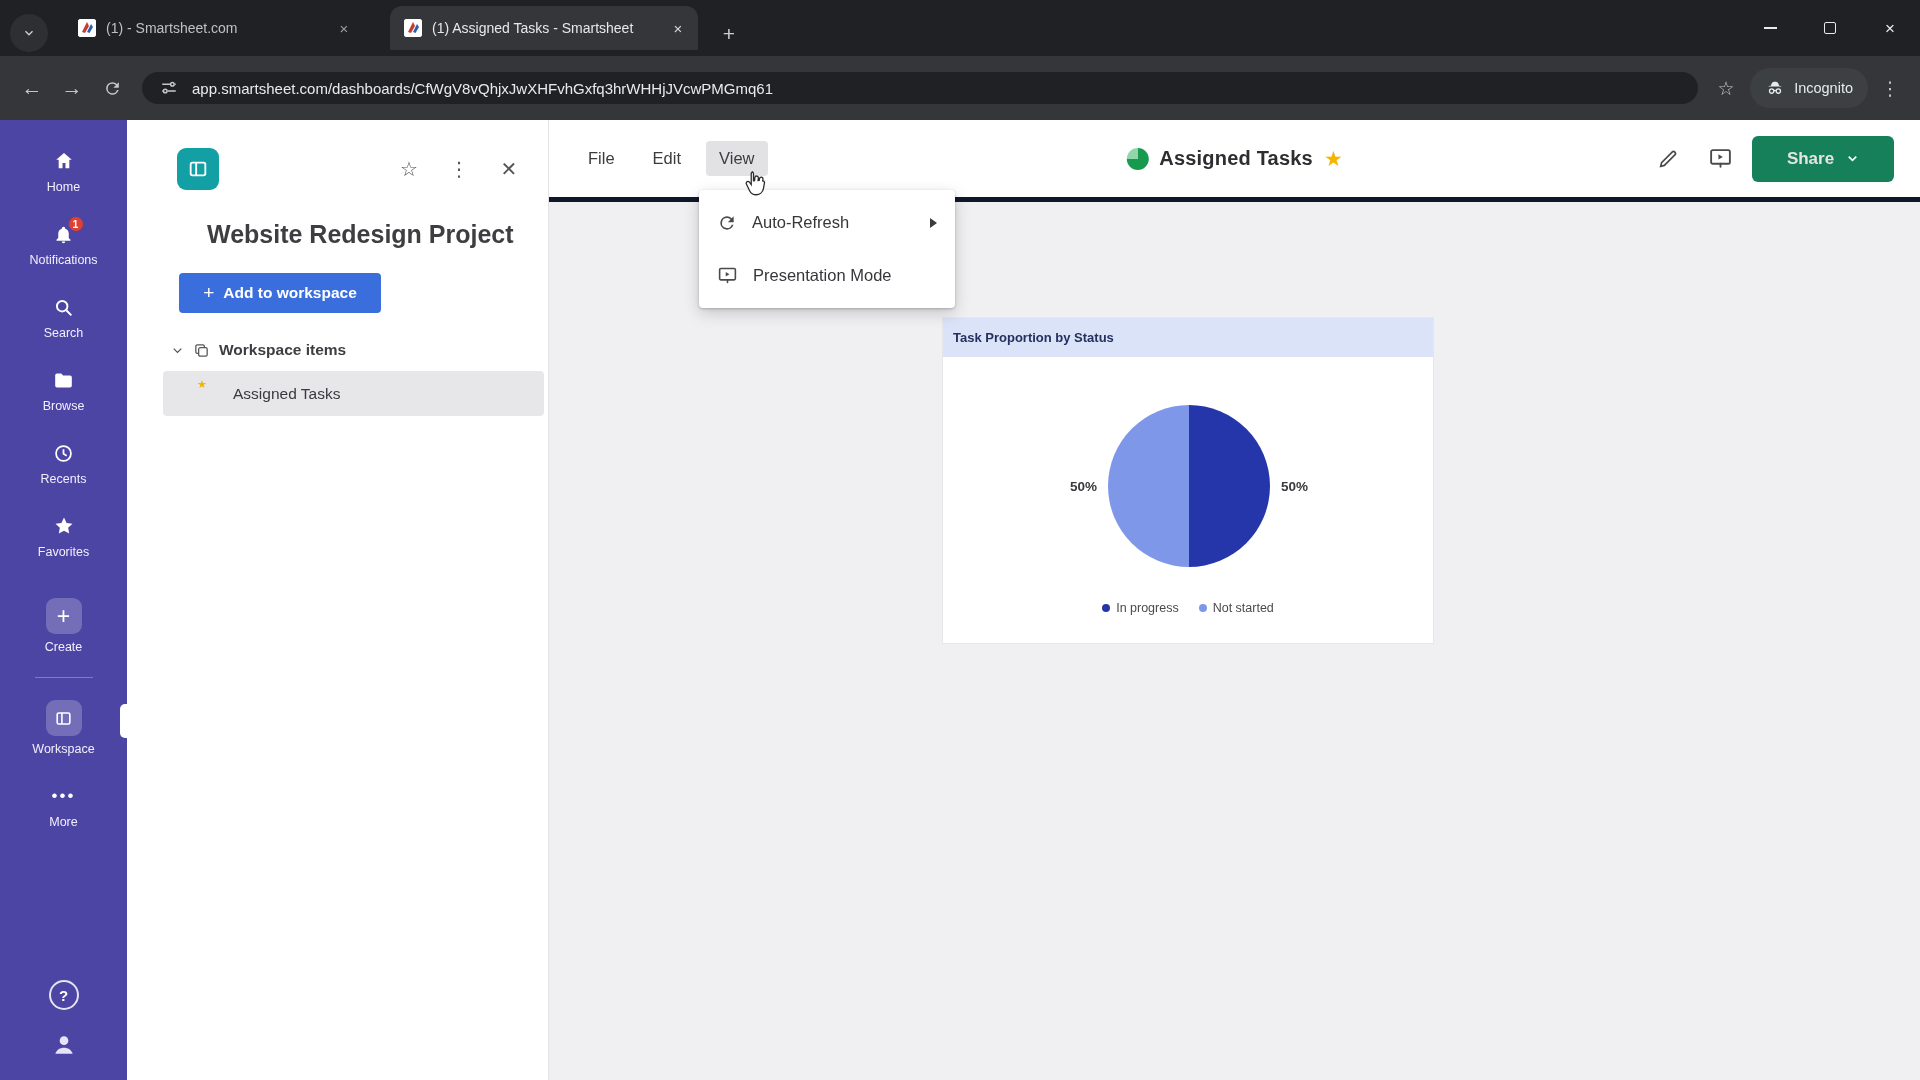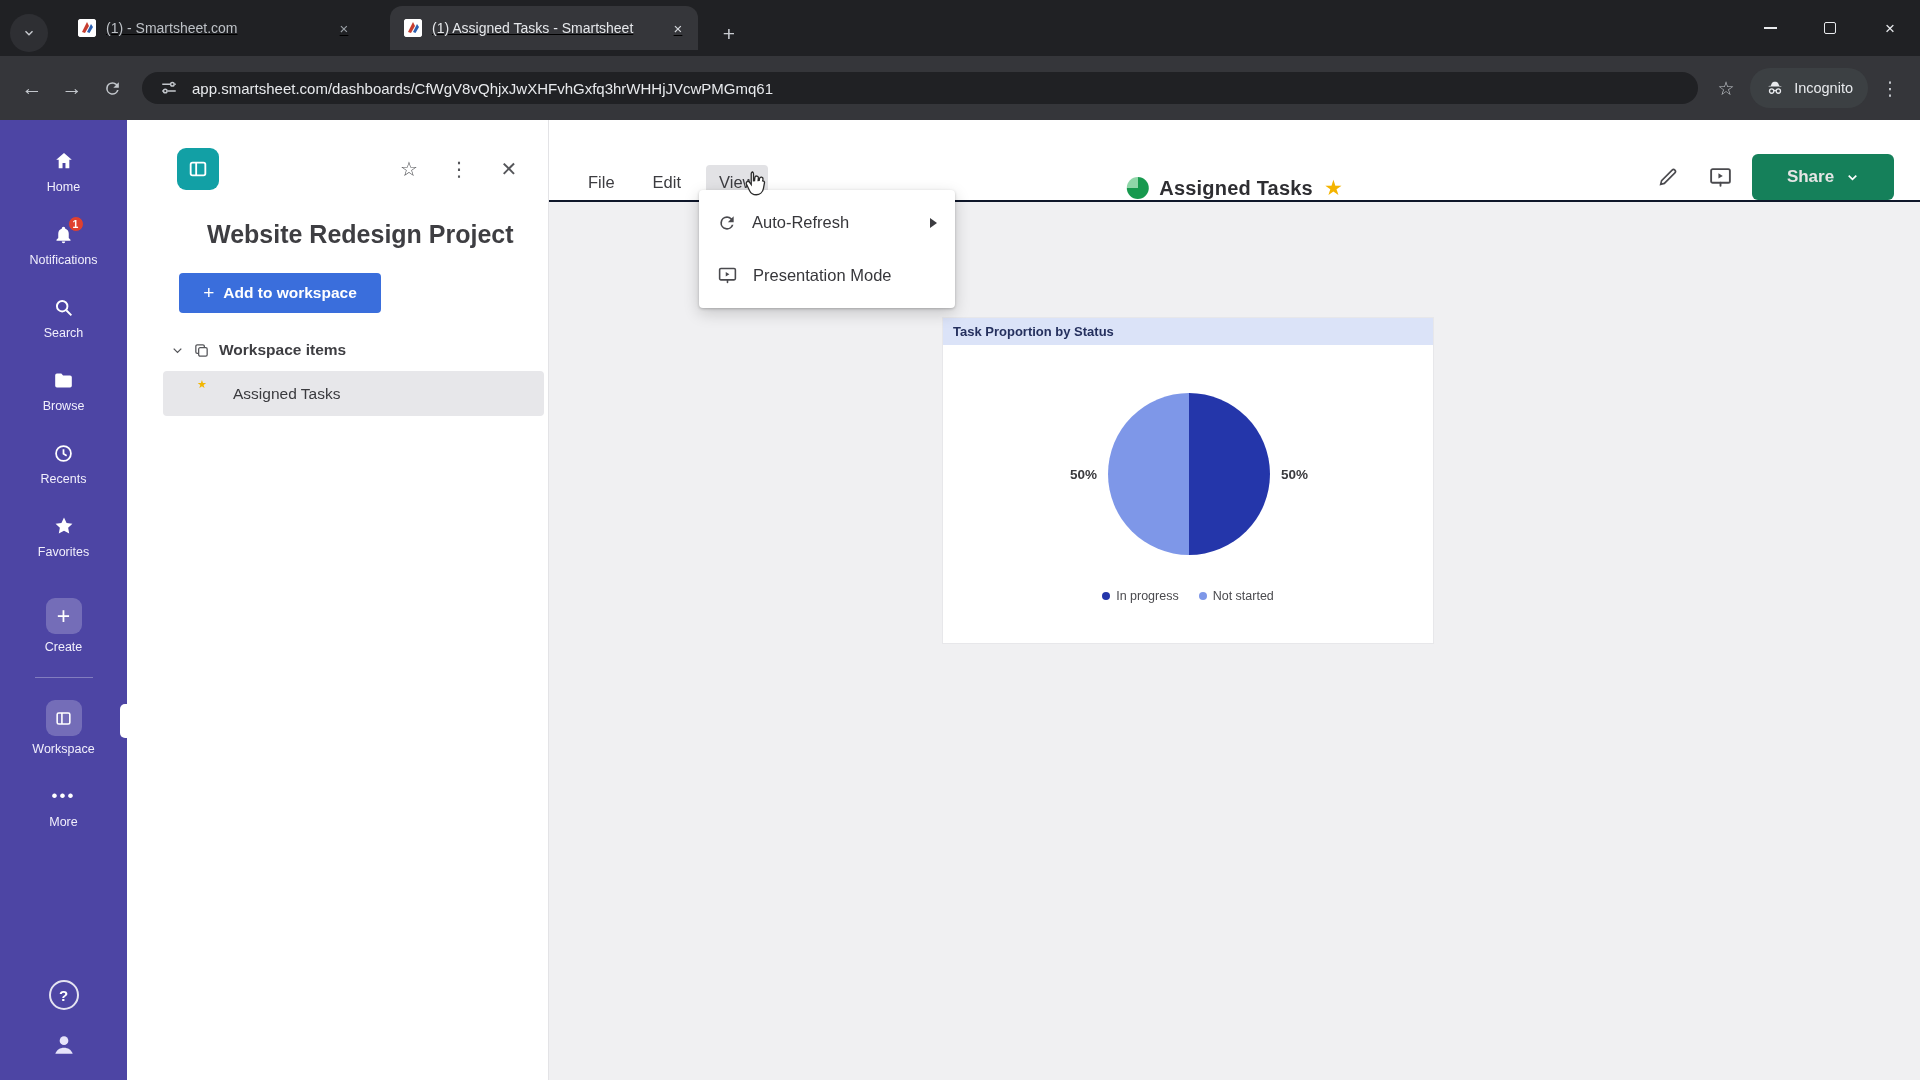--- a/index.html
+++ b/index.html
@@ -5,21 +5,21 @@
   * { margin:0; padding:0; box-sizing:border-box; }
   html,body { width:1920px; height:1080px; }
   body { font-family:"Liberation Sans", sans-serif; background:#efeff1; overflow:hidden; }
   svg { display:block; }
 
   
   .titlebar { height:56px; background:#202124; display:flex; align-items:stretch; }
   .tb-left { display:flex; align-items:center; }
   .tab-search-btn { width:38px; height:38px; border-radius:50%; background:#2e2f33; color:#c8cbd0;
     display:flex; align-items:center; justify-content:center; margin:9px 0 0 10px; }
-  .tabs { display:flex; align-items:flex-end; margin-left:16px;text-decoration:underline; }
+  .tabs { display:flex; align-items:flex-end; margin-left:16px; }
   .tab { width:300px; height:44px; display:flex; align-items:center; padding:0 10px 0 14px; gap:10px;
     color:#bdc1c6; font-size:14px; }
   .tab.active { width:308px; margin-left:26px; background:#35363a; border-radius:12px 12px 0 0; color:#e6e8eb; }
   .tab .tab-title { flex:1; white-space:nowrap; overflow:hidden; }
   .favicon { width:18px; height:18px; border-radius:3px; background:#fff; flex:0 0 auto; overflow:hidden; }
   .tab-close { width:20px; height:20px; border-radius:50%; display:flex; align-items:center; justify-content:center;
     font-size:15px; color:#9aa0a6; flex:0 0 auto; }
   .tab.active .tab-close { color:#d7dade; }
   .new-tab-btn { width:34px; height:34px; margin:11px 0 0 14px; border-radius:50%; color:#c8cbd0;
     display:flex; align-items:center; justify-content:center; font-size:21px; }
@@ -76,22 +76,22 @@
   .ws-items { margin-top:12px; }
   .ws-item { height:45px; margin:0 4px 2px 36px; border-radius:4px; display:flex; align-items:center;
     gap:11px; padding:0 10px 0 42px; font-size:15.5px; color:#3a3a3e; }
   .ws-item.selected { background:#e7e7ea; }
   .mini-pie-wrap { position:relative; width:17px; height:17px; flex:0 0 auto; }
   .mini-pie { width:17px; height:17px; border-radius:50%; background:conic-gradient(#17994e 0 75%, #8fd6a8 75% 100%); }
   .mini-star { position:absolute; top:-7px; left:-8px; color:#f2b600; font-size:11px; }
 
   
   .main { flex:1; display:flex; flex-direction:column; position:relative; background:#f0f0f2; }
-  .main-header { height:82px; background:#fff; border-bottom:2px solid #0f172a; display:flex;
-    align-items:flex-end; padding:0 26px; position:relative; }
+  .main-header { height:82px; background:#fff; border-bottom:5px solid #0f172a; display:flex;
+    align-items:center; padding:0 26px; position:relative; }
   .menubar { display:flex; gap:12px; font-size:16.5px; color:#3c3c40; }
   .menu-item { padding:8px 13px; border-radius:4px; }
   .menu-item.active { background:#e2e2e5; }
   .header-center { position:absolute; left:50%; transform:translateX(-50%); display:flex; align-items:center; gap:11px; }
   .dash-pie { width:22px; height:22px; border-radius:50%; background:conic-gradient(#17994e 0 75%, #8fd6a8 75% 100%); }
   .header-title { font-size:20px; font-weight:bold; color:#2e2e32; letter-spacing:.2px; }
   .fav-star { color:#f4b400; font-size:21px; }
   .header-actions { margin-left:auto; display:flex; align-items:center; gap:12px; }
   .icon-btn { width:40px; height:40px; border-radius:4px; display:flex; align-items:center; justify-content:center; }
   .share-btn { width:142px; height:46px; background:#15805a; border:none; border-radius:6px; color:#e5e5e5;
@@ -103,21 +103,21 @@
   .dd-item { height:53px; display:flex; align-items:center; gap:15px; padding:0 18px; font-size:16.5px; color:#37373b; }
   .dd-arrow { margin-left:auto; width:0; height:0; border-left:7px solid #3c3c40;
     border-top:5px solid transparent; border-bottom:5px solid transparent; }
 
   .cursor { position:absolute; left:193px; top:50px; z-index:30; }
 
   
   .content { flex:1; position:relative; }
   .widget { position:absolute; left:394px; top:116px; width:490px; height:325px; background:#fff;
     box-shadow:0 0 0 1px #e7e7ea; }
-  .widget-header { height:27px; background:#dbe3f8; display:flex; align-items:center; padding:0 10px;
+  .widget-header { height:39px; background:#dbe3f8; display:flex; align-items:center; padding:0 10px;
     font-size:13px; font-weight:bold; color:#25305e; }
   .pie-area { position:relative; height:298px; }
   .pie { position:absolute; left:165px; top:48px; width:162px; height:162px; border-radius:50%; }
   .pie-label { position:absolute; font-size:13.5px; font-weight:bold; color:#3a3a3e; top:122px; }
   .pie-label.left { left:104px; width:50px; text-align:right; }
   .pie-label.right { left:338px; }
   .legend { position:absolute; top:244px; left:0; width:100%; display:flex; justify-content:center;
     align-items:center; gap:20px; font-size:12.5px; color:#4a4a4e; }
   .legend-item { display:flex; align-items:center; gap:6px; }
   .legend-dot { width:8px; height:8px; border-radius:50%; }

